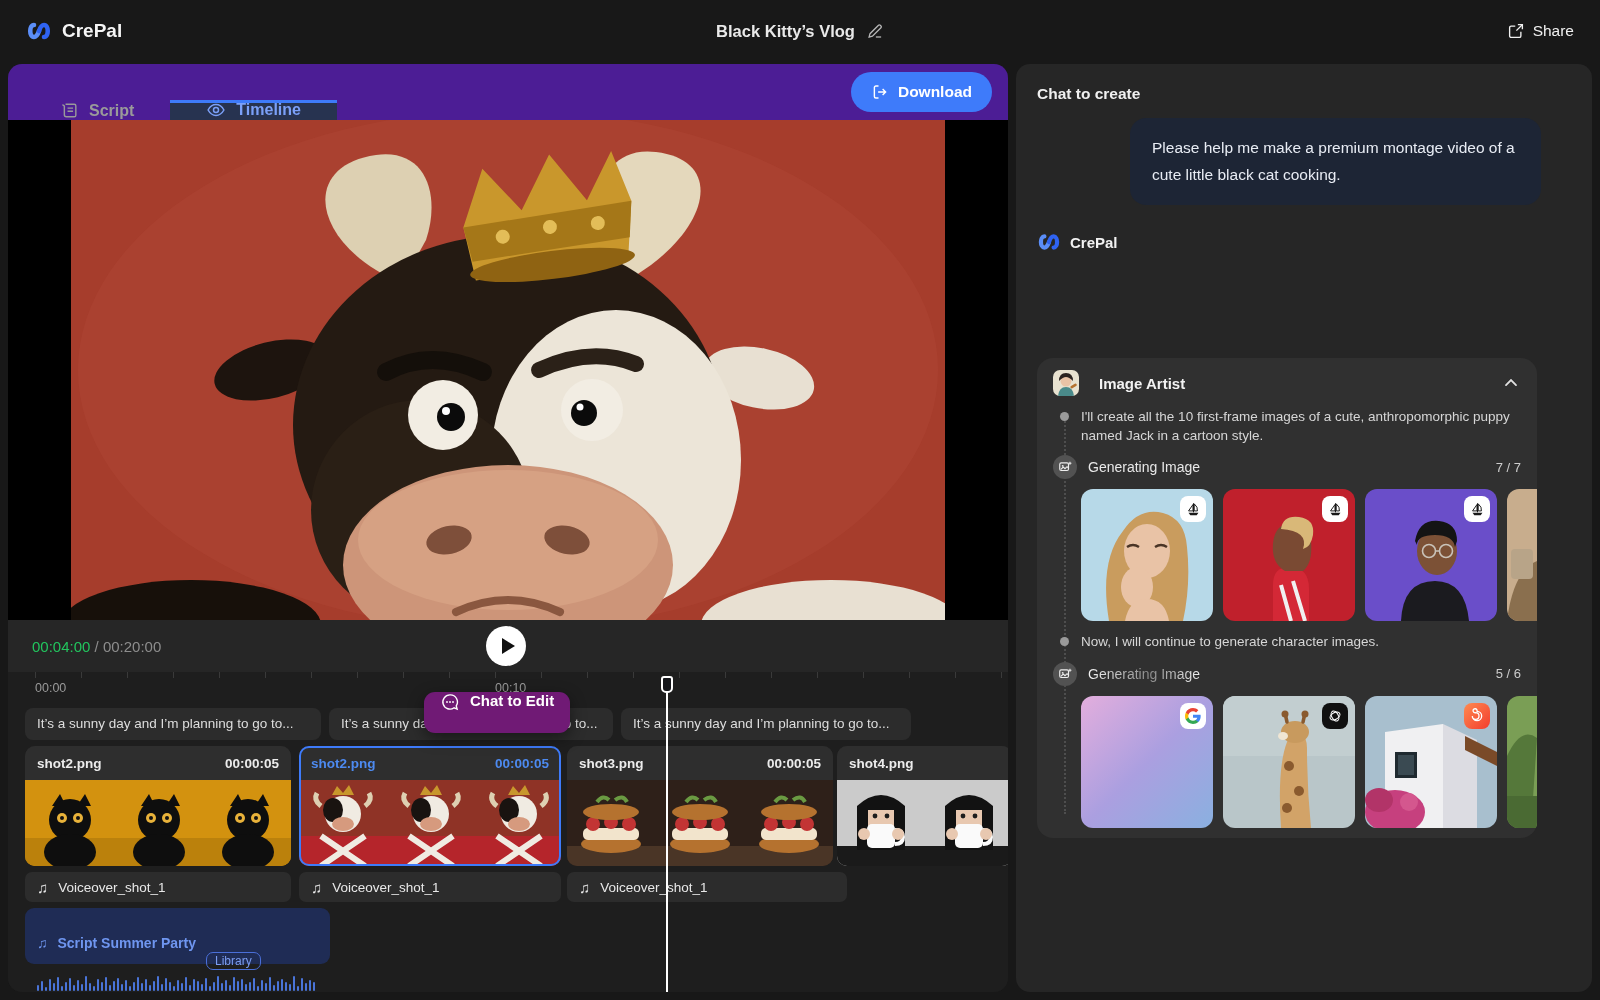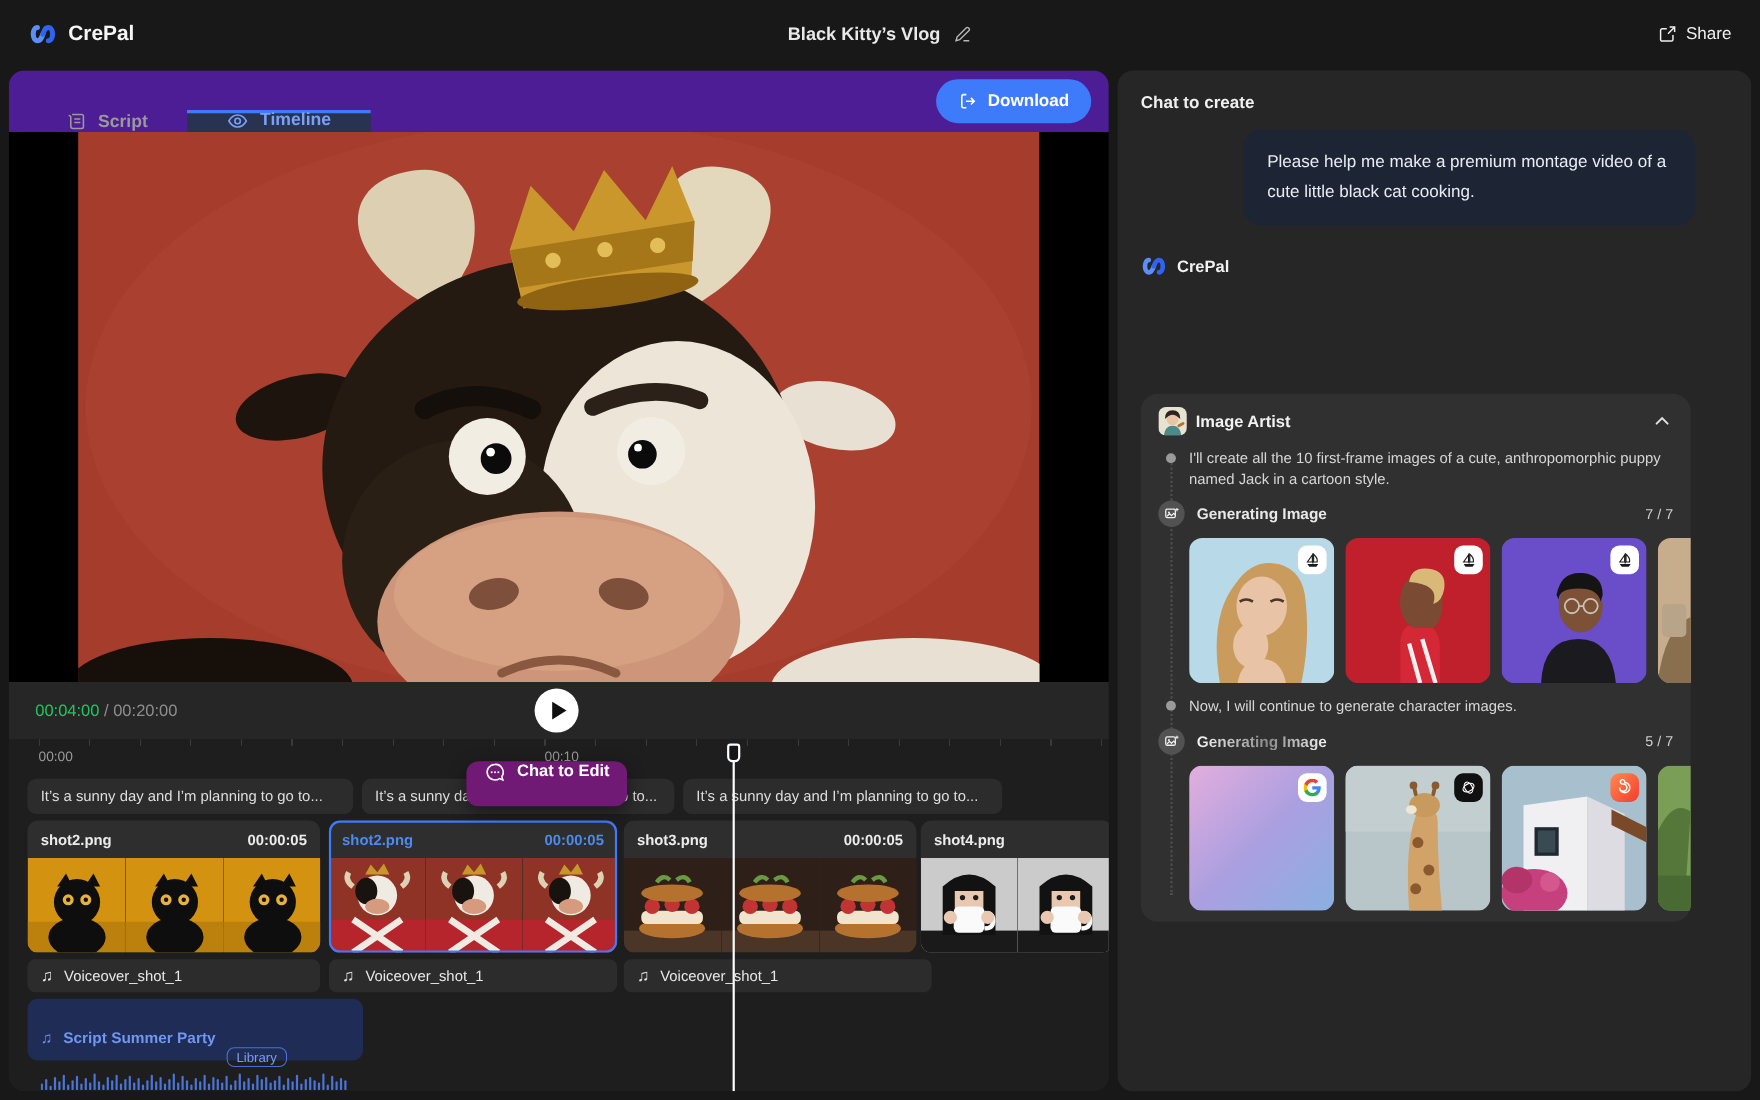--- a/index.html
+++ b/index.html
@@ -84,29 +84,29 @@
     background:#262626; border-radius:14px; overflow:hidden; }
   .chat-header { position:absolute; left:21px; top:21px; font-size:15.5px; font-weight:700; color:#f0f0f0; }
   .user-bubble { position:absolute; left:114px; top:54px; width:411px; background:#1d2535; border-radius:16px;
     padding:17px 22px; font-size:15.5px; line-height:1.72; color:#e8ecf4; }
   .bot-id { position:absolute; left:21px; top:166px; display:flex; align-items:center; gap:9px;
     font-size:15px; font-weight:700; color:#f2f2f2; }
   .bot-msg { position:absolute; left:21px; top:202px; width:502px; font-size:15.5px; line-height:1.68; color:#e4e4e4; }
 
   .card { position:absolute; left:21px; top:294px; width:500px; height:480px;
     background:#303030; border-radius:16px; overflow:hidden; }
-  .card-head { display:flex; align-items:center; gap:8px; padding:12px 16px 0; font-size:15px; font-weight:700; color:#f2f2f2; }
+  .card-head { display:flex; align-items:center; gap:20px; padding:12px 16px 0; font-size:15px; font-weight:700; color:#f2f2f2; }
   .avatar { width:26px; height:26px; border-radius:7px; overflow:hidden; flex:none; }
   .chev { margin-left:auto; cursor:pointer; }
   .rail { position:absolute; left:27px; top:56px; height:400px; border-left:2px dotted #4e4e4e; }
   .step-bullet { position:relative; margin:12px 16px 0 44px; font-size:13.5px; line-height:1.38; color:#d6d6d6; z-index:1; }
   .dot { position:absolute; left:-21px; top:4px; width:9px; height:9px; background:#9a9a9a; border-radius:50%; }
   .step-progress { position:relative; display:flex; align-items:center; gap:11px; margin:10px 16px 0; z-index:1; }
   .picon { width:24px; height:24px; border-radius:50%; background:#525252; display:flex; align-items:center; justify-content:center; flex:none; }
-  .plabel { font-size:14px; color:#e8e8e8; font-weight:700; }
+  .plabel { font-size:14px; color:#e8e8e8; font-weight:400; }
   .plabel.shimmer { background:linear-gradient(90deg,#f5f5f5 0%,#8a8a8a 55%,#f0f0f0 100%);
     -webkit-background-clip:text; background-clip:text; color:transparent; }
   .pcount { margin-left:auto; font-size:13px; color:#cdcdcd; }
   .thumbrow { position:relative; display:flex; gap:10px; margin:10px 0 0 44px; z-index:1; }
   .thumb { position:relative; width:132px; height:132px; border-radius:12px; overflow:hidden; flex:none; cursor:pointer; }
   .thumb svg.art { width:132px; height:132px; display:block; }
   .badge { position:absolute; top:7px; right:7px; width:26px; height:26px; border-radius:8px;
     display:flex; align-items:center; justify-content:center; }
   .badge.white { background:#fff; } .badge.black { background:#101010; }
   .badge.orange { background:linear-gradient(135deg,#ff8a50,#f23d2e); }
@@ -620,21 +620,21 @@
       <div class="step-progress">
         <span class="picon">
           <svg width="14" height="14" viewBox="0 0 24 24">
               <rect x="3" y="5" width="15" height="13" rx="2.5" fill="none" stroke="#eee" stroke-width="2"></rect>
               <circle cx="8" cy="10" r="1.6" fill="#eee"></circle>
               <path d="M5 16 l4-4 3 3 3.5-3.5 2.5 2.5" fill="none" stroke="#eee" stroke-width="2"></path>
               <path d="M20.5 3 v5 M18 5.5 h5" stroke="#eee" stroke-width="1.8"></path>
             </svg>
         </span>
         <span class="plabel shimmer">Generating Image</span>
-        <span class="pcount">5 / 7</span>
+        <span class="pcount">5 / 6</span>
       </div>
 
       <div class="thumbrow">
         <div class="thumb">
           <svg class="art" viewBox="0 0 132 132">
               <defs>
                 <linearGradient id="g1" x1="0" y1="0" x2="1" y2="1">
                   <stop offset="0" stop-color="#e3aedd"></stop>
                   <stop offset="0.5" stop-color="#ab9fe0"></stop>
                   <stop offset="1" stop-color="#8ab0e0"></stop>

